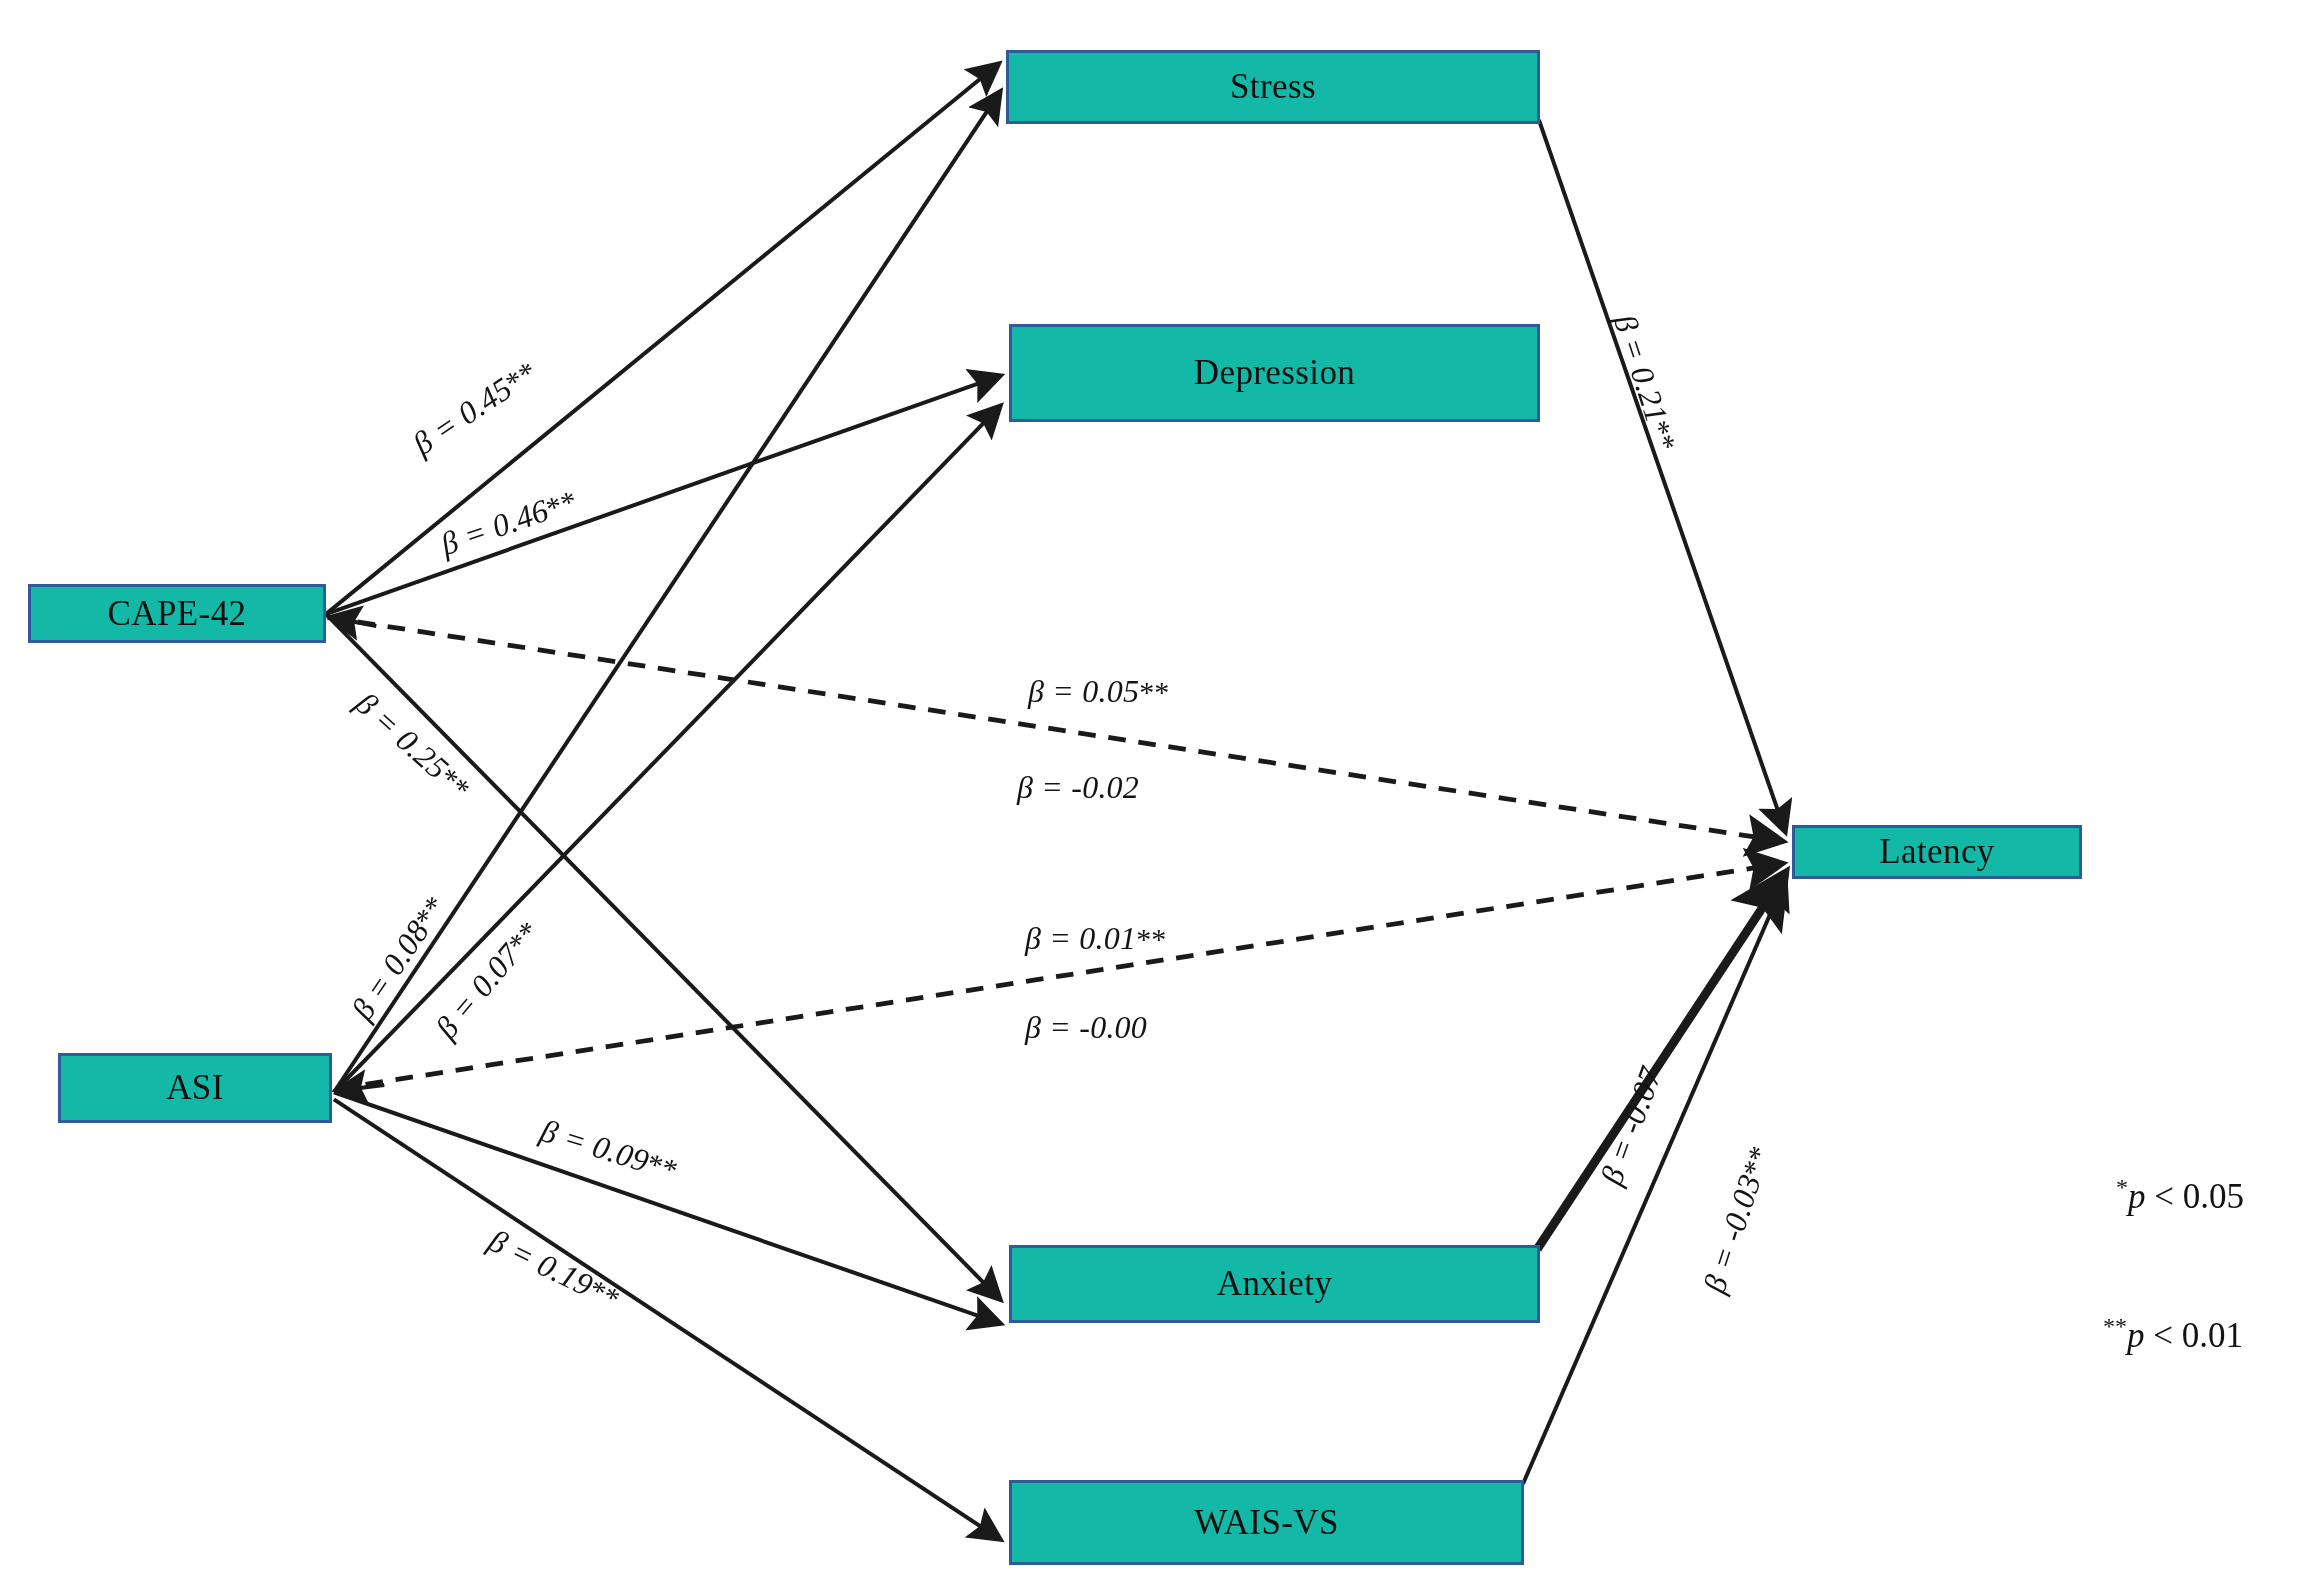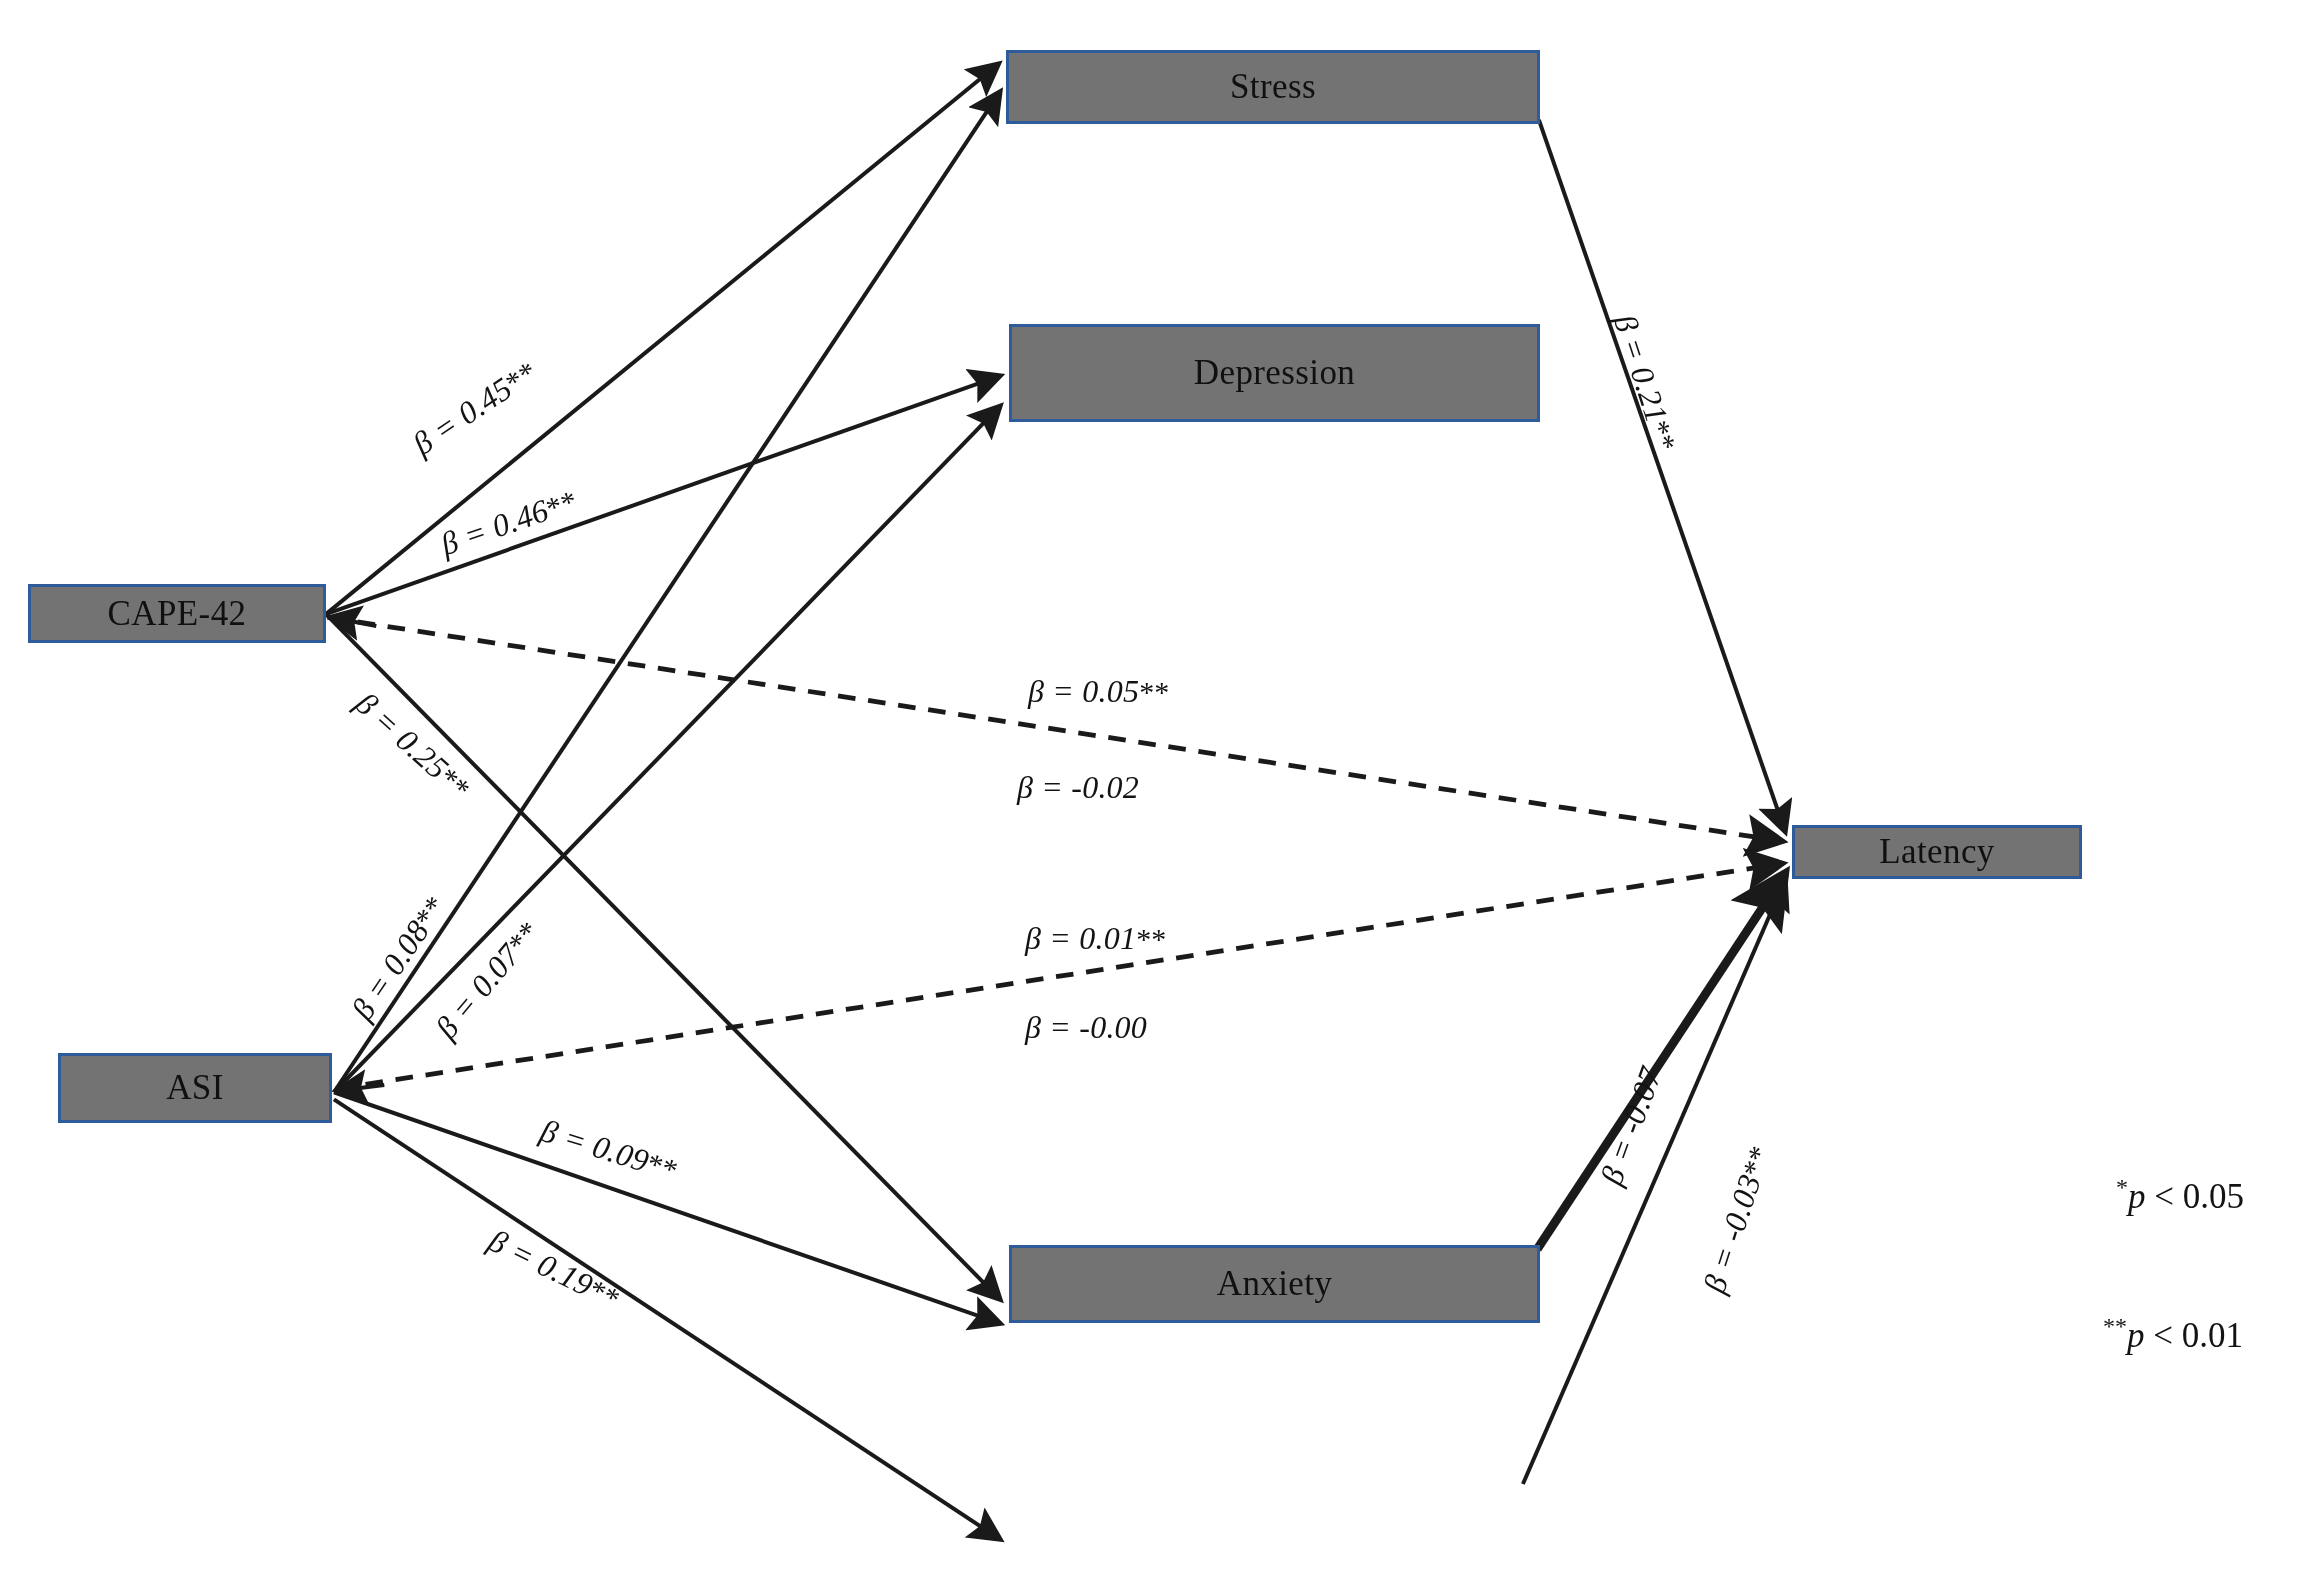--- a/index.html
+++ b/index.html
@@ -9,21 +9,21 @@
     background:#ffffff;
     font-family:"Liberation Serif", serif;
     overflow:hidden;
   }
   #canvas{position:absolute;left:0;top:0;width:2319px;height:1576px;}
 
   .node-box{
     position:absolute;
     box-sizing:border-box;
     border:3.2px solid var(--boxc,#2E5C9A);
-    background:#737373;
+    background:#14b8a6;
     display:flex;align-items:center;justify-content:center;
     font-family:"Liberation Serif", serif;
     font-size:35px;
     color:#101010;
     letter-spacing:0.4px;
   }
   .edge-label{
     position:absolute;
     font-family:"Liberation Serif", serif;
     font-style:italic;
@@ -94,20 +94,23 @@
   </div>
 
   <div class="node-box" style="left: 1009px; top: 324px; width: 531px; height: 98px; --boxc: #2E5C9A;">
     <span>Depression</span>
   </div>
 
   <div class="node-box" style="left: 1009px; top: 1245px; width: 531px; height: 78px; --boxc: #2E5C9A;">
     <span>Anxiety</span>
   </div>
 
+  <div class="node-box" style="left: 1009px; top: 1480px; width: 515px; height: 85px; --boxc: #2E5C9A;">
+    <span>WAIS-VS</span>
+  </div>
 
   <div class="node-box" style="left: 1792px; top: 825px; width: 290px; height: 54px; --boxc: #2E5C9A;">
     <span>Latency</span>
   </div>
 
   <div class="edge-label" style="left:406px;top:432px;transform:rotate(-34deg);">
     <span>β = 0.45</span><span class="stars">**</span>
   </div>
 
   <div class="edge-label" style="left:436px;top:528px;transform:rotate(-19deg);">

